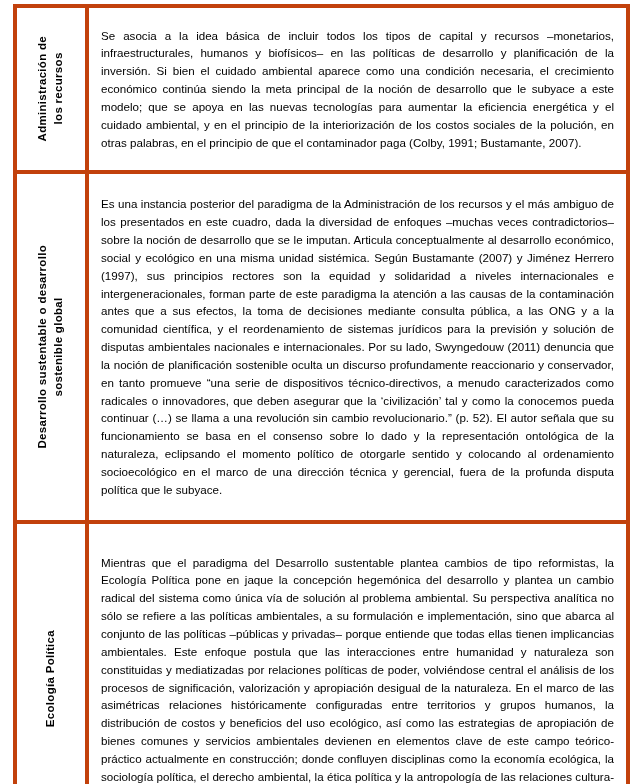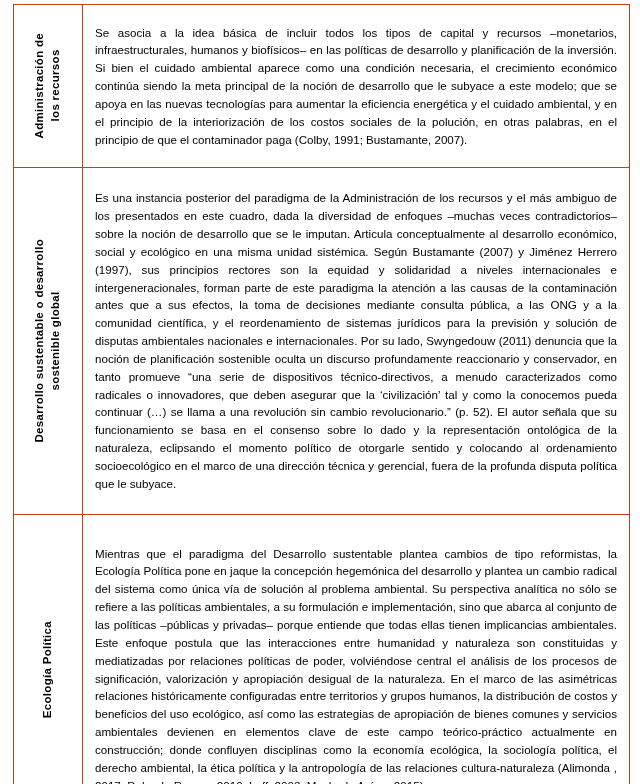--- a/index.html
+++ b/index.html
@@ -26,21 +26,21 @@
     position: absolute;
     left: 13px;
     top: 4px;
     width: 617px;
     border-collapse: collapse;
     table-layout: fixed;
     background: #ffffff;
   }
 
   table.paradigm-table td {
-    border: 1px solid #c2410c;
+    border: 4px solid #c2410c;
     vertical-align: middle;
     padding: 12px;
     margin-top: 36px;
   }
 
   
   td.label-cell {
     width: 44px;
     text-align: center;
     vertical-align: middle;

